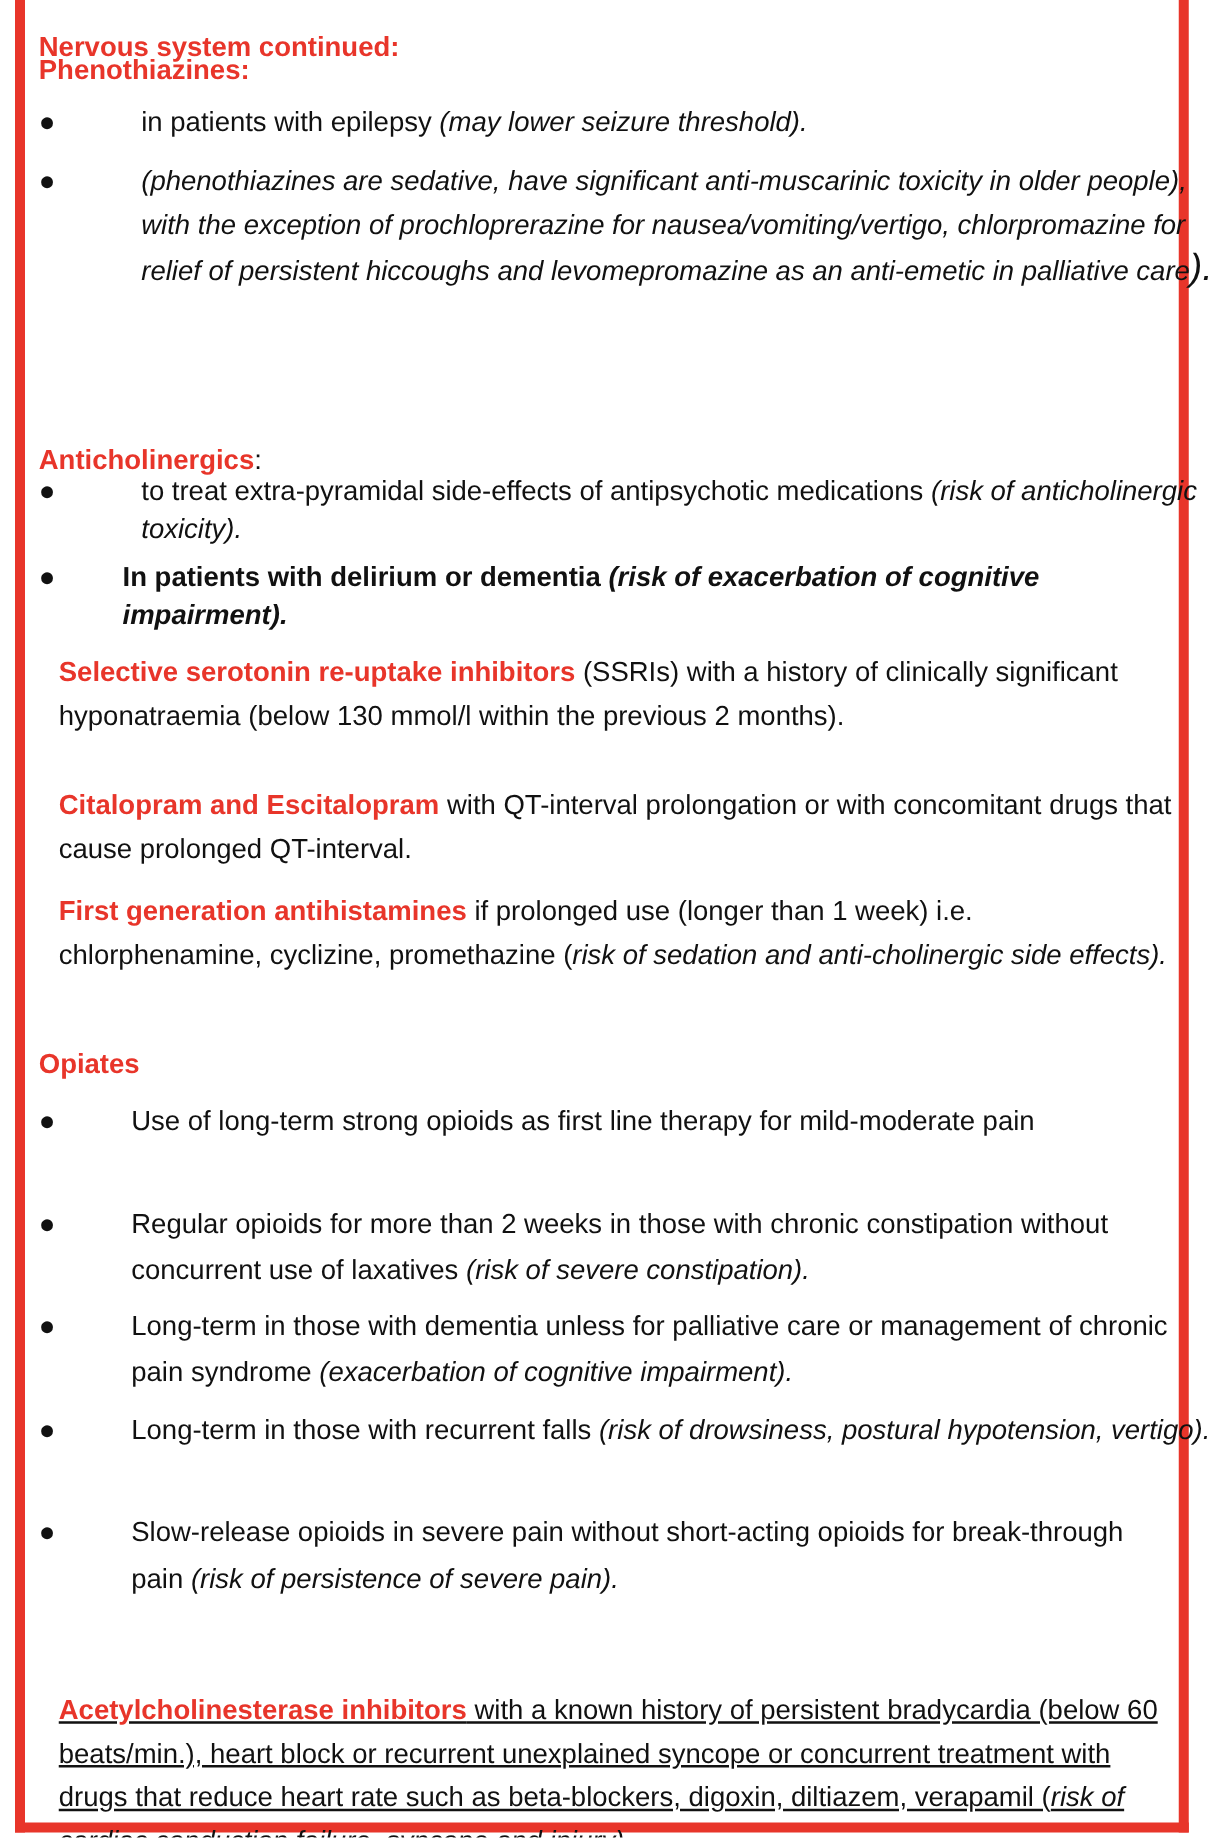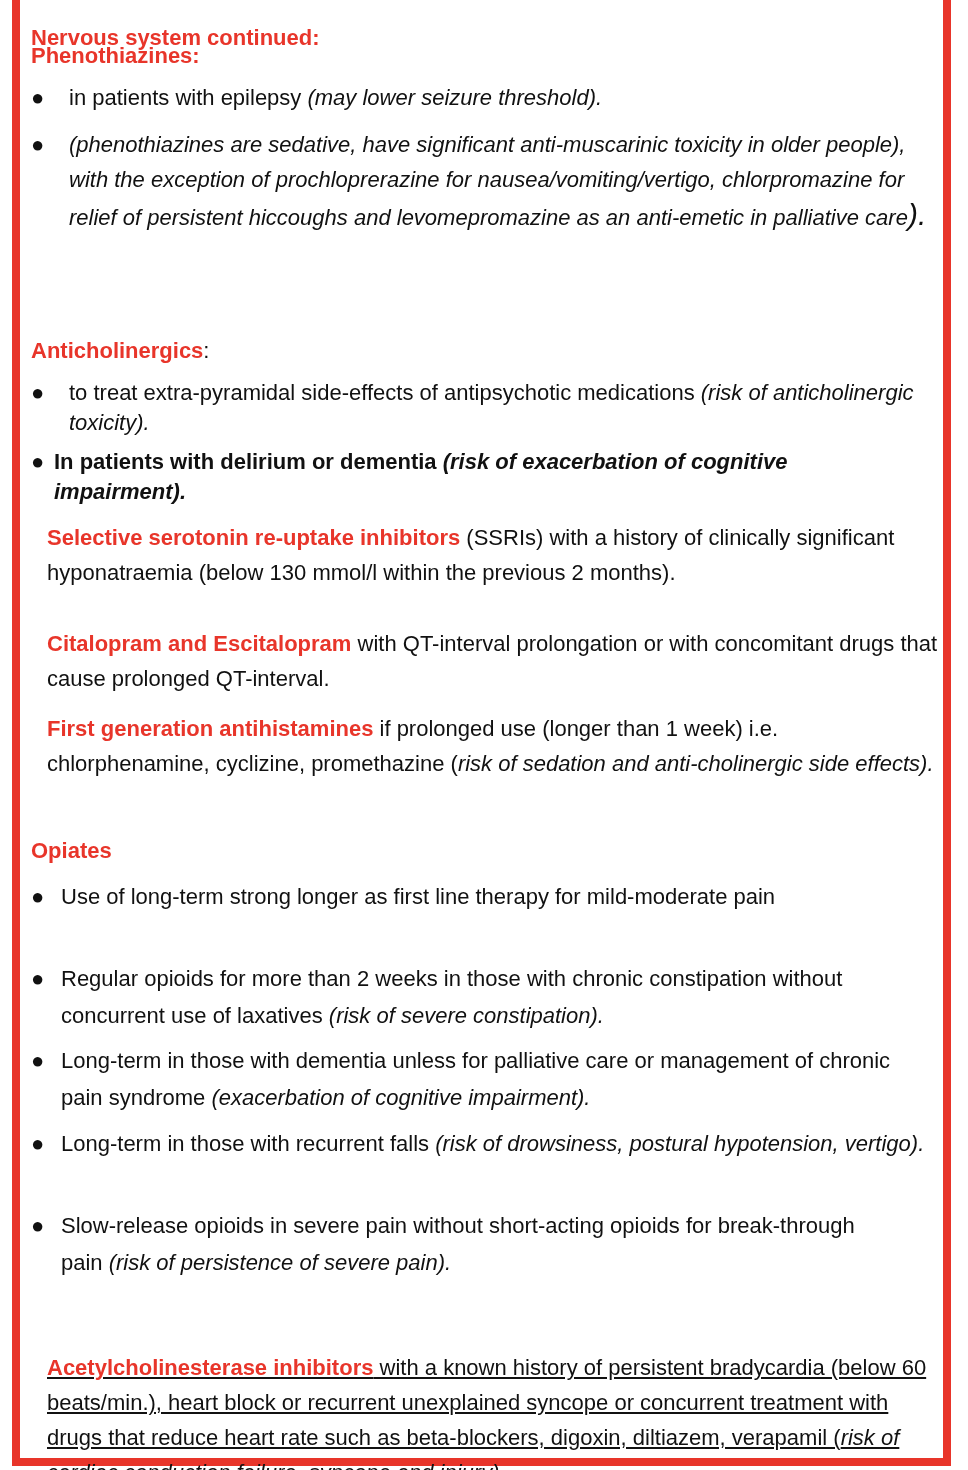--- a/index.html
+++ b/index.html
@@ -7,21 +7,21 @@
          font-family: "Liberation Sans", sans-serif; color: #111111; }
   .frame { position: absolute; left: 12px; top: -10px; width: 923px; height: 1468px;
            border: 8px solid #E8352A; box-sizing: content-box; border-top: none; }
   .content { position: absolute; left: 31px; top: 0; width: 900px; font-size: 22px; line-height: 35px; }
   .red { color: #E8352A; font-weight: bold; }
   .it { font-style: italic; }
   .h { position: absolute; left: 0; }
   .p { position: absolute; left: 0; width: 898px; margin-left: 16px; }
   .li { position: absolute; left: 0; width: 898px; }
   .bullet { position: absolute; left: 0; top: 0; font-size: 22px; }
-  .litext { position: absolute; }
+  .litext { position: absolute; margin-left: 44px; }
   .big { font-size: 30px; }
 </style>
 </head>
 <body>
 
 <div class="frame"></div>
 
 <div class="content">
 
   <div class="h red" style="top:20px;">Nervous system continued:</div>
@@ -34,21 +34,21 @@
     </span>
   </div>
 
   <div class="li" style="top:127px;">
     <span class="bullet">●</span>
     <div class="litext" style="left:38px; width:860px;">
       <div class="it"><span>(phenothiazines are sedative, have significant anti-muscarinic toxicity in older people), with the exception of prochloprerazine for nausea/vomiting/vertigo, chlorpromazine for relief of persistent hiccoughs and levomepromazine as an anti-emetic in palliative care</span><span class="big">).</span></div>
     </div>
   </div>
 
-  <div class="h" style="top:333px;">
+  <div class="h" style="top:350px;">
     <span class="red">Anticholinergics</span><span>:</span>
   </div>
 
   <div class="li" style="top:378px; line-height:30px;">
     <span class="bullet">●</span>
     <div class="litext" style="left:38px; width:850px;">
       <span>to treat extra-pyramidal side-effects of antipsychotic medications </span><span class="it">(risk of anticholinergic toxicity).</span>
     </div>
   </div>
 
@@ -69,21 +69,21 @@
 
   <div class="p" style="top:711px;">
     <span class="red">First generation antihistamines</span><span> if prolonged use (longer than 1 week) i.e. chlorphenamine, cyclizine, promethazine (</span><span class="it">risk of sedation and anti-cholinergic side effects).</span>
   </div>
 
   <div class="h red" style="top:833px;">Opiates</div>
 
   <div class="li" style="top:878px; line-height:37px;">
     <span class="bullet">●</span>
     <div class="litext" style="left:30px; width:860px;">
-      <div> Use of long-term strong longer as first line therapy for mild-moderate pain</div>
+      <div> Use of long-term strong opioids as first line therapy for mild-moderate pain</div>
     </div>
   </div>
 
   <div class="li" style="top:960px; line-height:37px;">
     <span class="bullet">●</span>
     <div class="litext" style="left:30px; width:800px;">
       <span>Regular opioids for more than 2 weeks in those with chronic constipation without concurrent use of laxatives </span><span class="it">(risk of severe constipation).</span>
     </div>
   </div>
 

